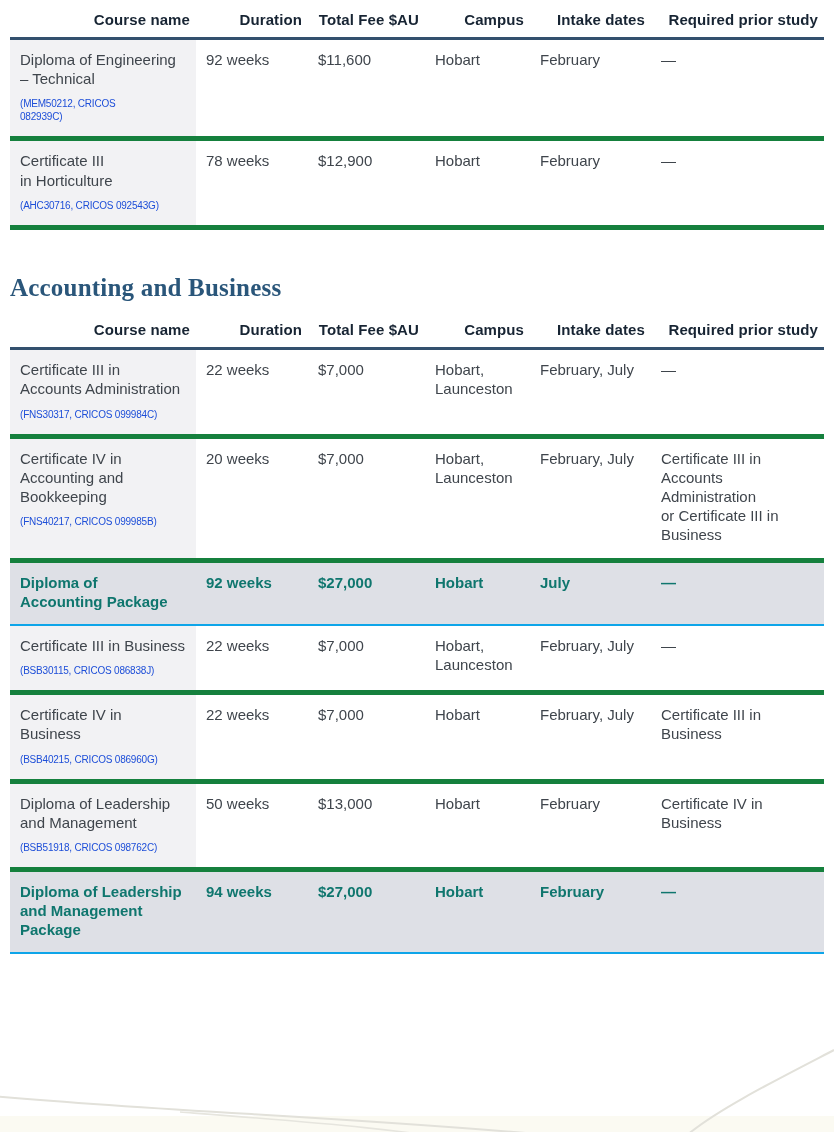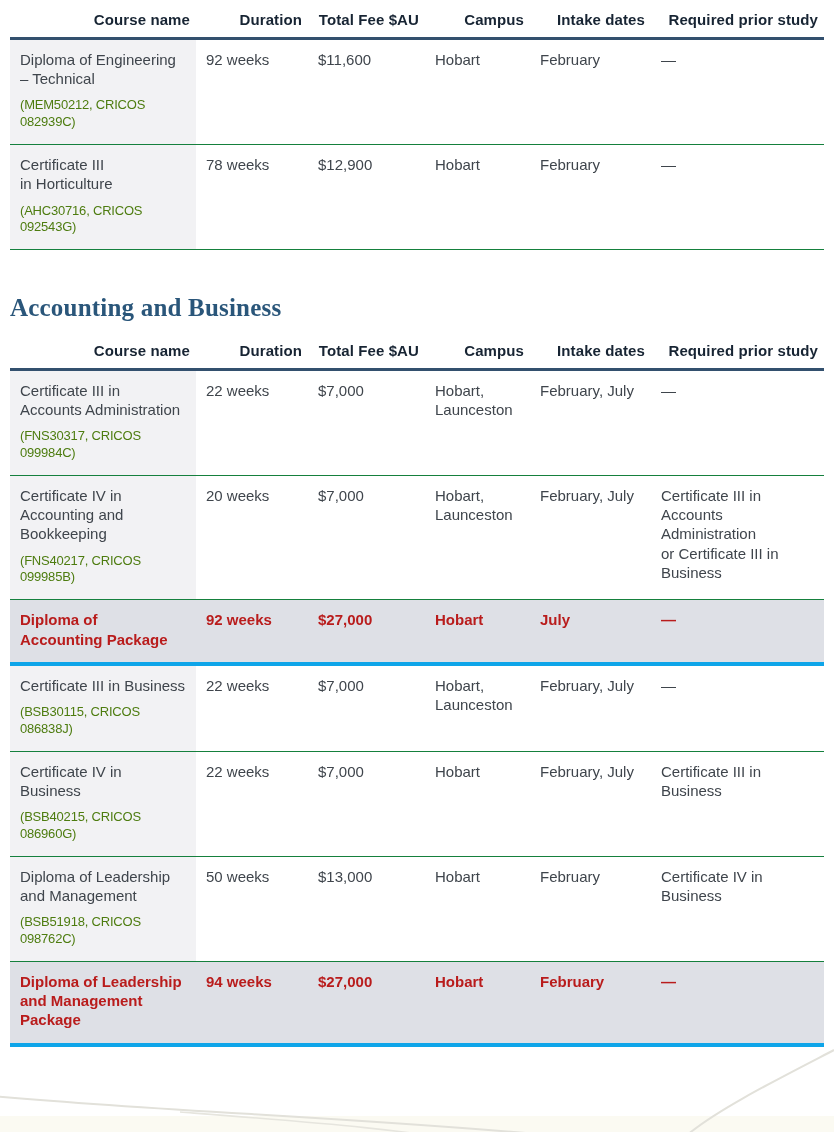--- a/index.html
+++ b/index.html
@@ -47,38 +47,38 @@
     letter-spacing: 0.1px;
     white-space: nowrap;
   }
 
   tbody td {
     vertical-align: top;
     font-size: 15px;
     color: #3f454c;
     line-height: 1.28;
     padding: 10px 8px 13px 10px;
-    border-bottom: 1px solid #15803d;
+    border-bottom: 5px solid #15803d;
     white-space: pre-line;
   }
   tbody td.c-name { background: #f2f2f4; }
 
   .course-code {
-    font-size: 13px;
-    color: #4d7c0f;
+    font-size: 10px;
+    color: #1d4ed8;
     margin-top: 9px;
     letter-spacing: -0.2px;
     line-height: 1.3;
   }
 
   tr.highlight td {
     background: #dee0e6;
     font-weight: 700;
-    color: #b91c1c;
-    border-bottom: 4px solid #0ea5e9;
+    color: #0f766e;
+    border-bottom: 2px solid #0ea5e9;
   }
   tr.highlight td.c-name { background: #dee0e6; }
 
   .footer-band {
     position: absolute;
     left: 0; right: 0; top: 1116px; height: 16px;
     background: #fbfaf2;
     z-index: 0;
   }
   svg.curves-overlay {

